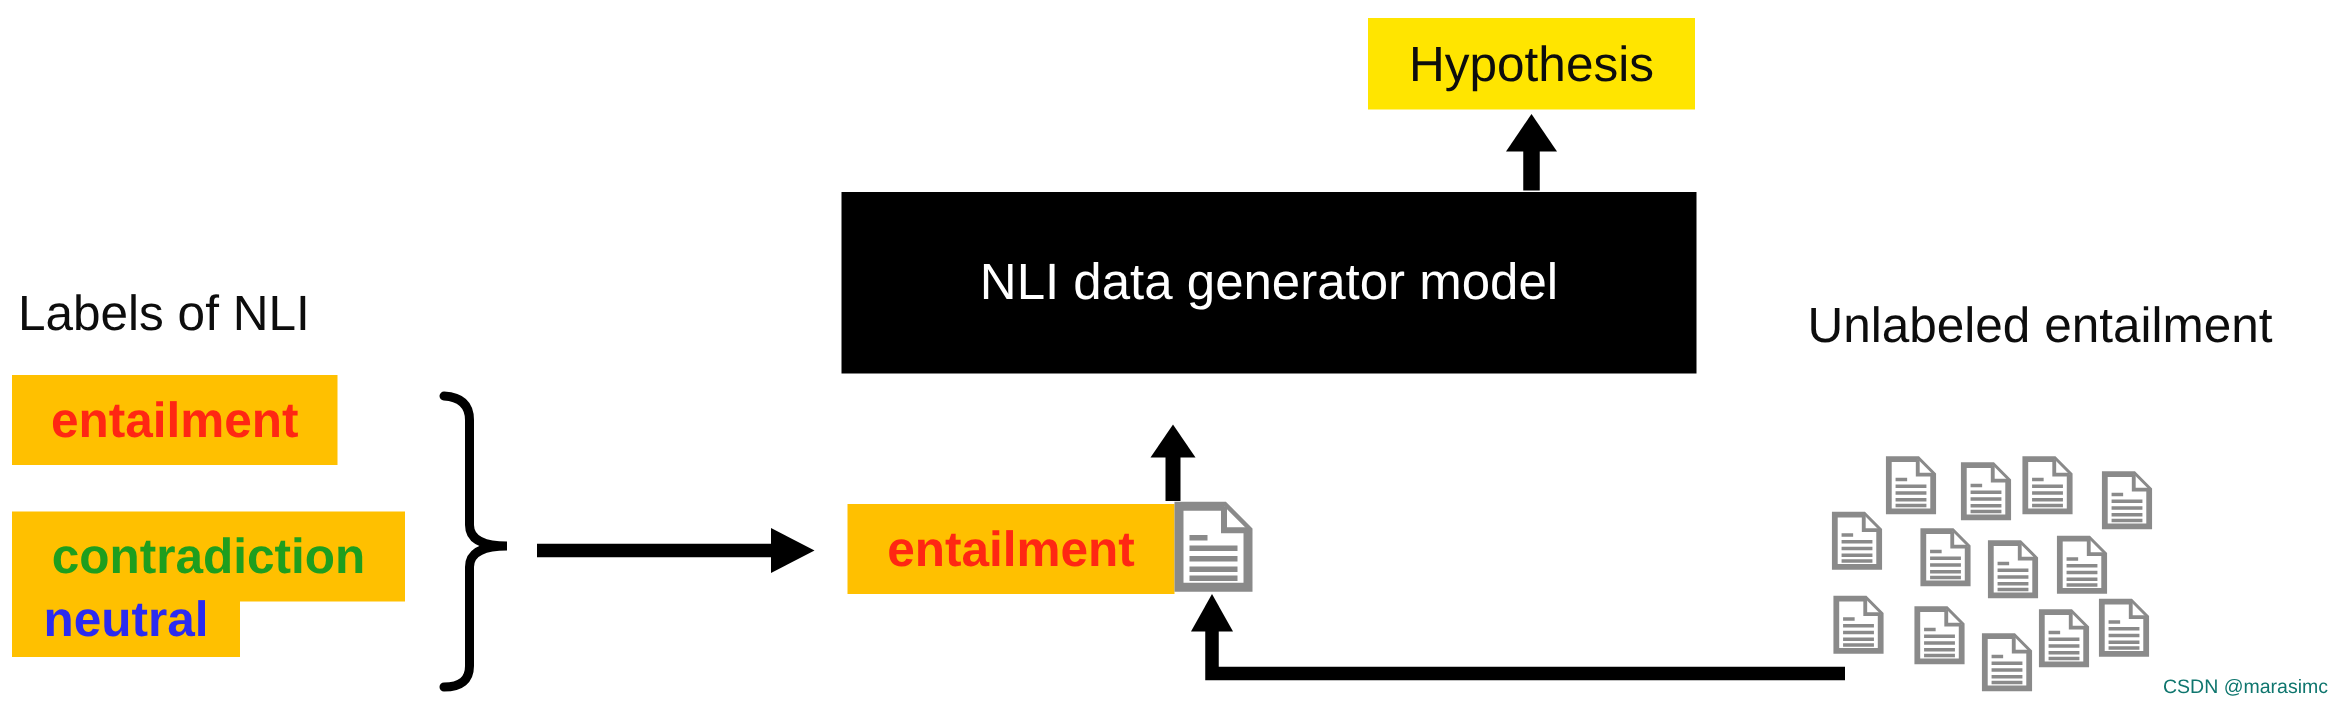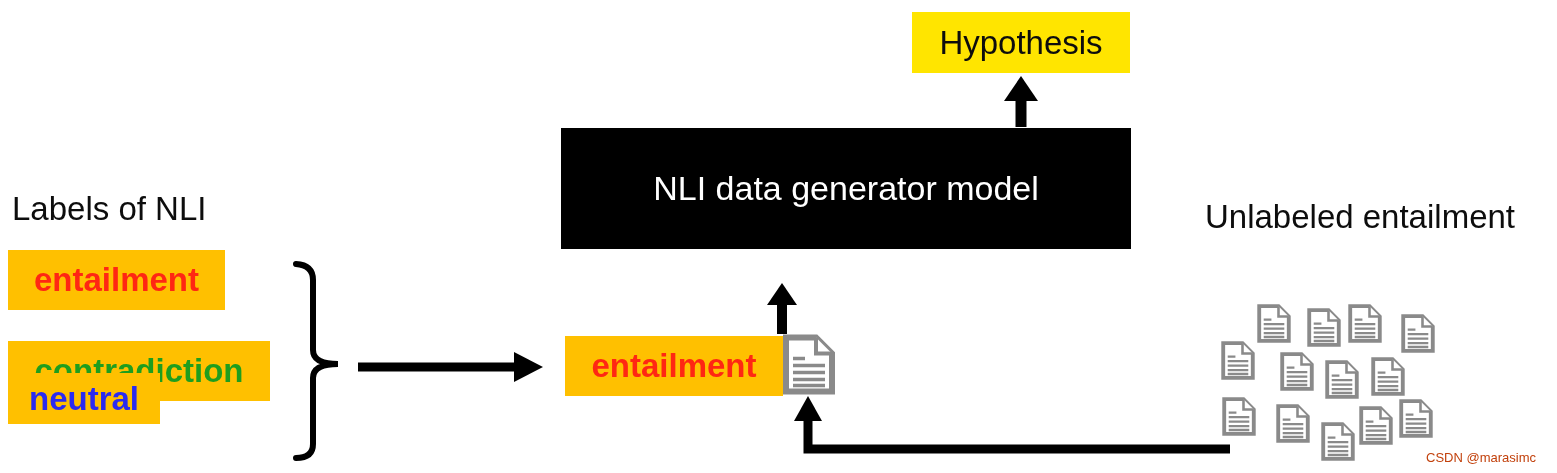--- a/index.html
+++ b/index.html
@@ -15,21 +15,21 @@
     position:absolute;left:12px;top:190px;
     font-size:33px;color:#0d0d0d;white-space:nowrap;
   }
   .label-box{
     position:absolute;background:#FFC000;
     display:flex;align-items:center;justify-content:center;
     font-size:33px;font-weight:bold;white-space:nowrap;
   }
   .lb-entailment{left:8px;top:250px;width:217px;height:60px;}
   .lb-contradiction{left:8px;top:317px;width:262px;height:60px;margin-top:24px;}
-  .lb-neutral{left:8px;top:373px;width:152px;height:51px;}
+  .lb-neutral{left:8px;top:387px;width:152px;height:51px;}
   .sample-label{
     position:absolute;left:378px;top:306px;
     font-size:33px;color:#0d0d0d;white-space:nowrap;
   }
   .generator-box{
     position:absolute;left:561px;top:128px;width:570px;height:121px;
     display:flex;align-items:center;justify-content:center;
     font-size:34px;white-space:nowrap;
   }
   .hypothesis-box{
@@ -43,22 +43,22 @@
     font-size:33px;font-weight:bold;white-space:nowrap;
   }
   .doc-single{position:absolute;left:781px;top:333px;width:56px;height:63px;}
   .dataset-caption{
     position:absolute;left:1180px;top:192px;width:360px;
     font-size:33px;color:#0d0d0d;text-align:center;line-height:49px;
   }
   .doc-cluster{position:absolute;left:0;top:0;width:1557px;height:473px;pointer-events:none;}
   .doc-mini{position:absolute;width:36px;height:47px;}
   .watermark{
-    position:absolute;right:21px;top:450px;
-    font-size:13px;color:#c2410c;white-space:nowrap;
+    position:absolute;right:5px;top:450px;
+    font-size:13px;color:#0f766e;white-space:nowrap;
   }
 </style>
 </head>
 <body>
 
 <div class="canvas">
 
   <svg width="0" height="0" style="position:absolute" aria-hidden="true">
     <defs>
       <symbol id="doc-icon" viewBox="0 0 56 62">

